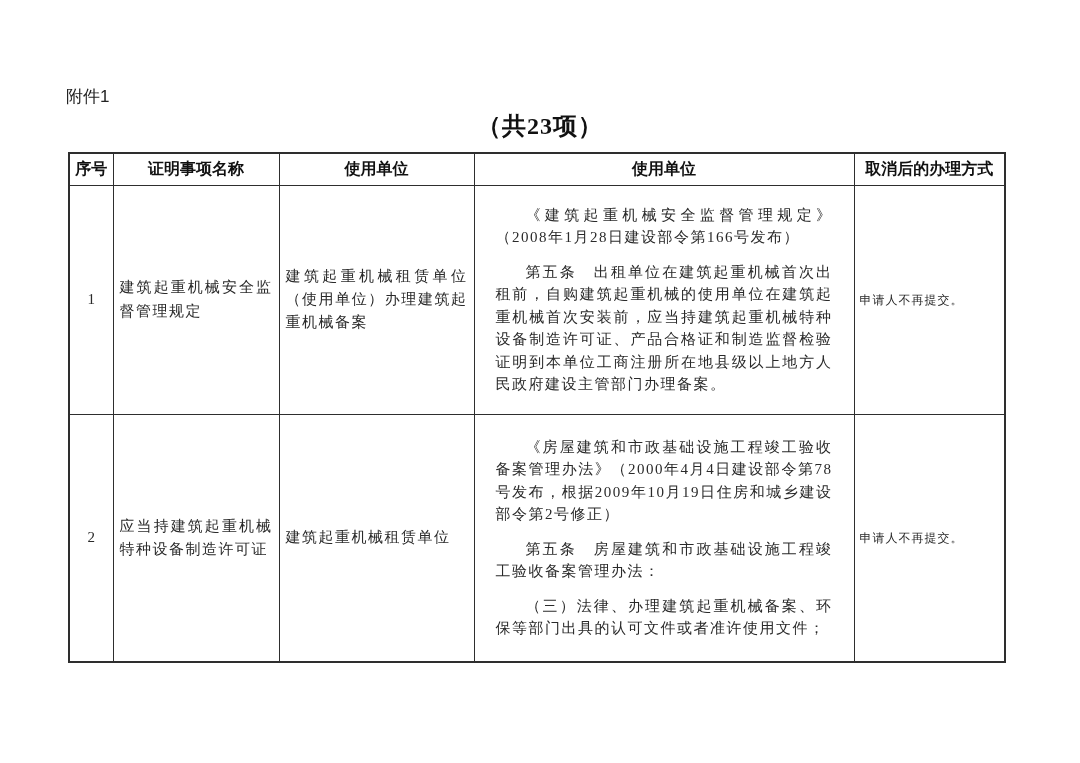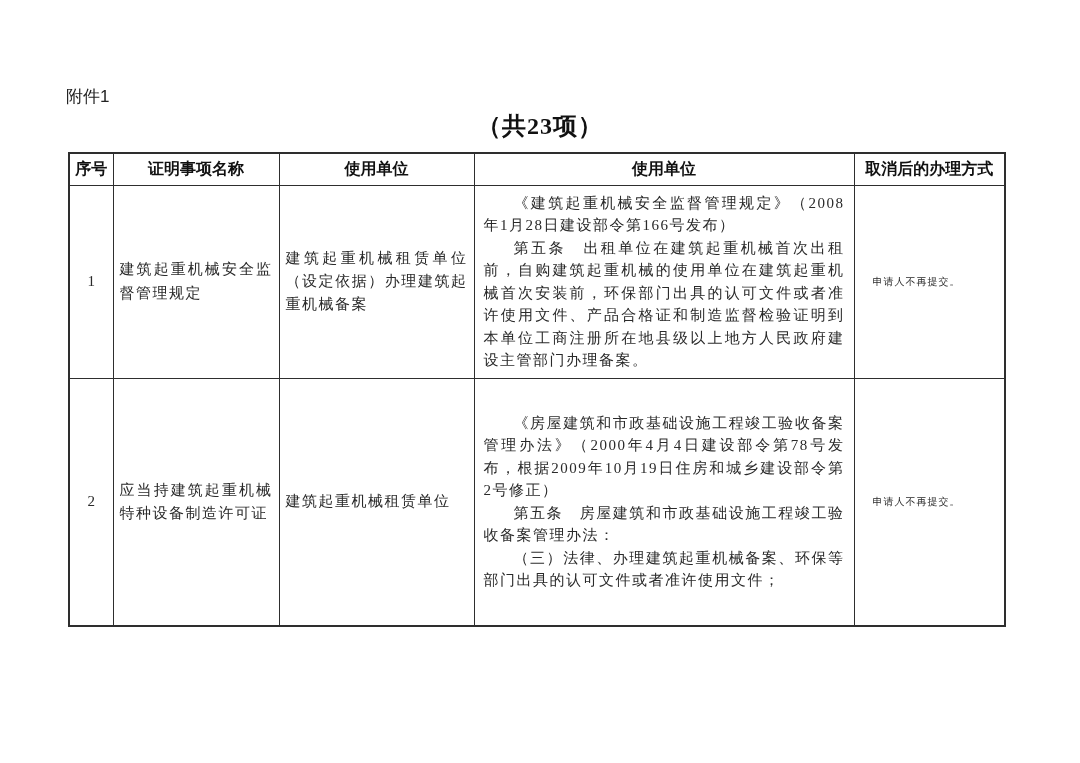--- a/index.html
+++ b/index.html
@@ -90,28 +90,28 @@
   }
   td.col-basis {
     font-size: 15px;
     line-height: 1.5;
     letter-spacing: 1.5px;
     padding: 6px 9px;
     text-align: justify;
     color: #2a2a2a;
   }
   td.col-basis p {
-    margin: 0;
+    margin: 12px;
     text-indent: 2em;
   }
   td.col-after {
-    font-size: 10px;
+    font-size: 12px;
     line-height: 1.5;
     letter-spacing: 1px;
-    padding: 4px 18px;
+    padding: 4px 5px;
     color: #2a2a2a;
   }
 </style>
 </head>
 <body>
 
 <div class="page">
   <div class="attachment-label">附件1</div>
 
 
@@ -131,24 +131,24 @@
           <th>证明事项名称</th>
           <th>使用单位</th>
           <th>使用单位</th>
           <th>取消后的办理方式</th>
         </tr>
     </thead>
     <tbody id="table-body">
         <tr>
           <td class="col-seq">1</td>
           <td class="col-name">建筑起重机械安全监督管理规定</td>
-          <td class="col-purpose">建筑起重机械租赁单位（设定依据）办理建筑起重机械备案</td>
+          <td class="col-purpose">建筑起重机械租赁单位（使用单位）办理建筑起重机械备案</td>
           <td class="col-basis">
             <p>《建筑起重机械安全监督管理规定》（2008年1月28日建设部令第166号发布）</p>
-            <p>第五条　出租单位在建筑起重机械首次出租前，自购建筑起重机械的使用单位在建筑起重机械首次安装前，环保部门出具的认可文件或者准许使用文件、产品合格证和制造监督检验证明到本单位工商注册所在地县级以上地方人民政府建设主管部门办理备案。</p>
+            <p>第五条　出租单位在建筑起重机械首次出租前，自购建筑起重机械的使用单位在建筑起重机械首次安装前，应当持建筑起重机械特种设备制造许可证、产品合格证和制造监督检验证明到本单位工商注册所在地县级以上地方人民政府建设主管部门办理备案。</p>
           </td>
           <td class="col-after">申请人不再提交。</td>
         </tr>
         <tr>
           <td class="col-seq">2</td>
           <td class="col-name">应当持建筑起重机械特种设备制造许可证</td>
           <td class="col-purpose">建筑起重机械租赁单位</td>
           <td class="col-basis">
             <p>《房屋建筑和市政基础设施工程竣工验收备案管理办法》（2000年4月4日建设部令第78号发布，根据2009年10月19日住房和城乡建设部令第2号修正）</p>
             <p>第五条　房屋建筑和市政基础设施工程竣工验收备案管理办法：</p>

